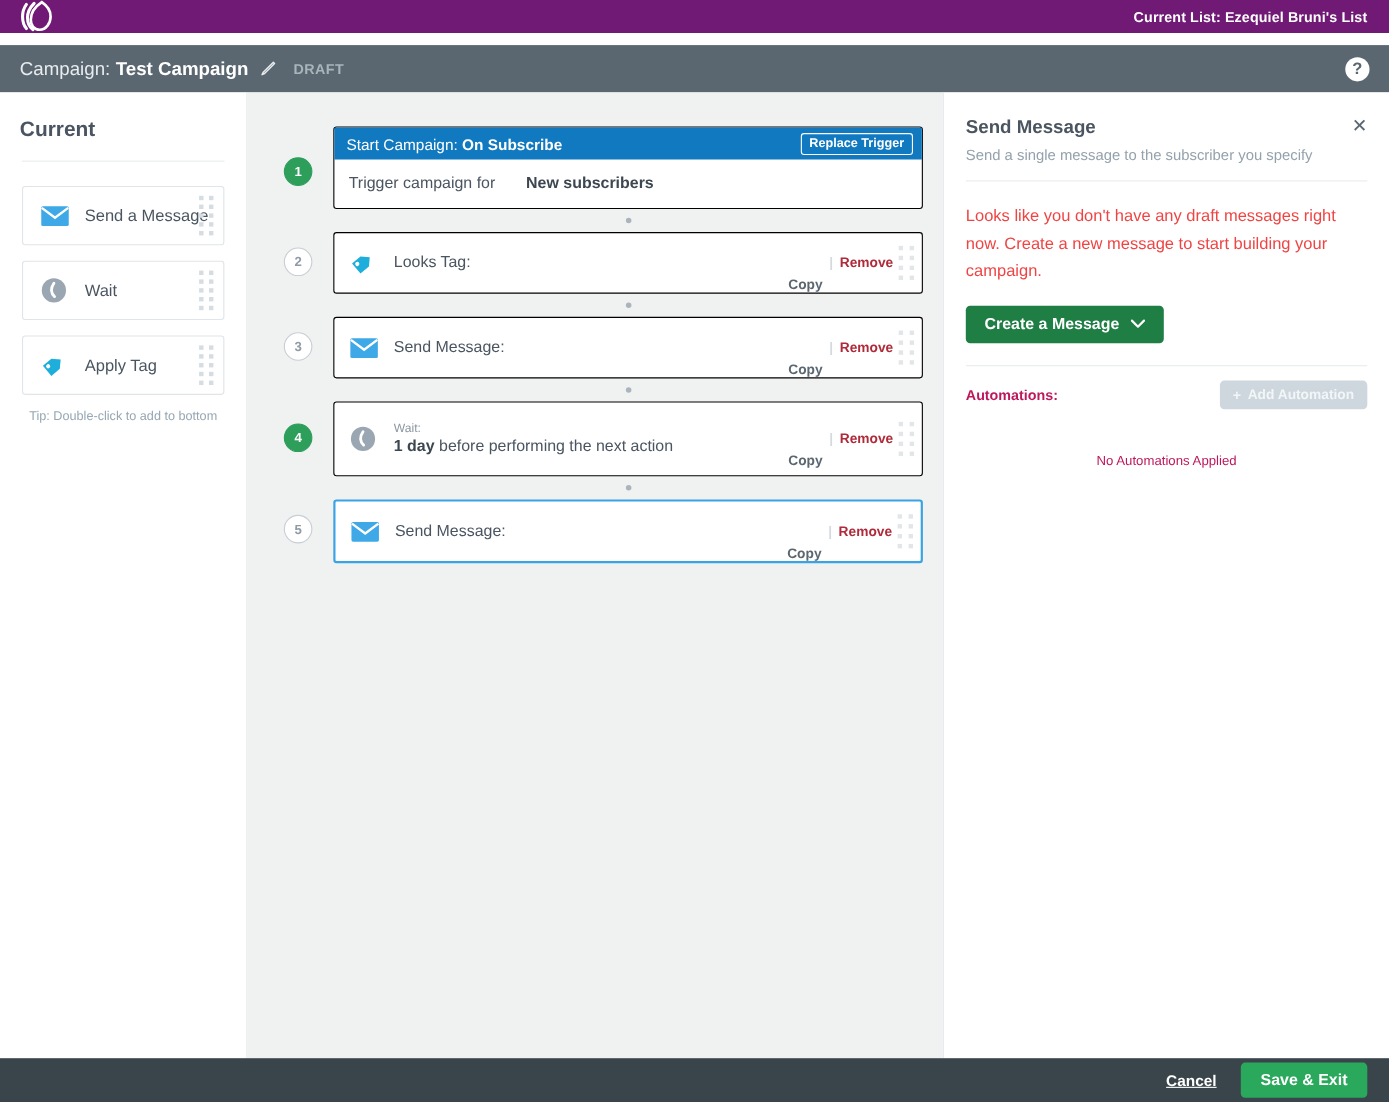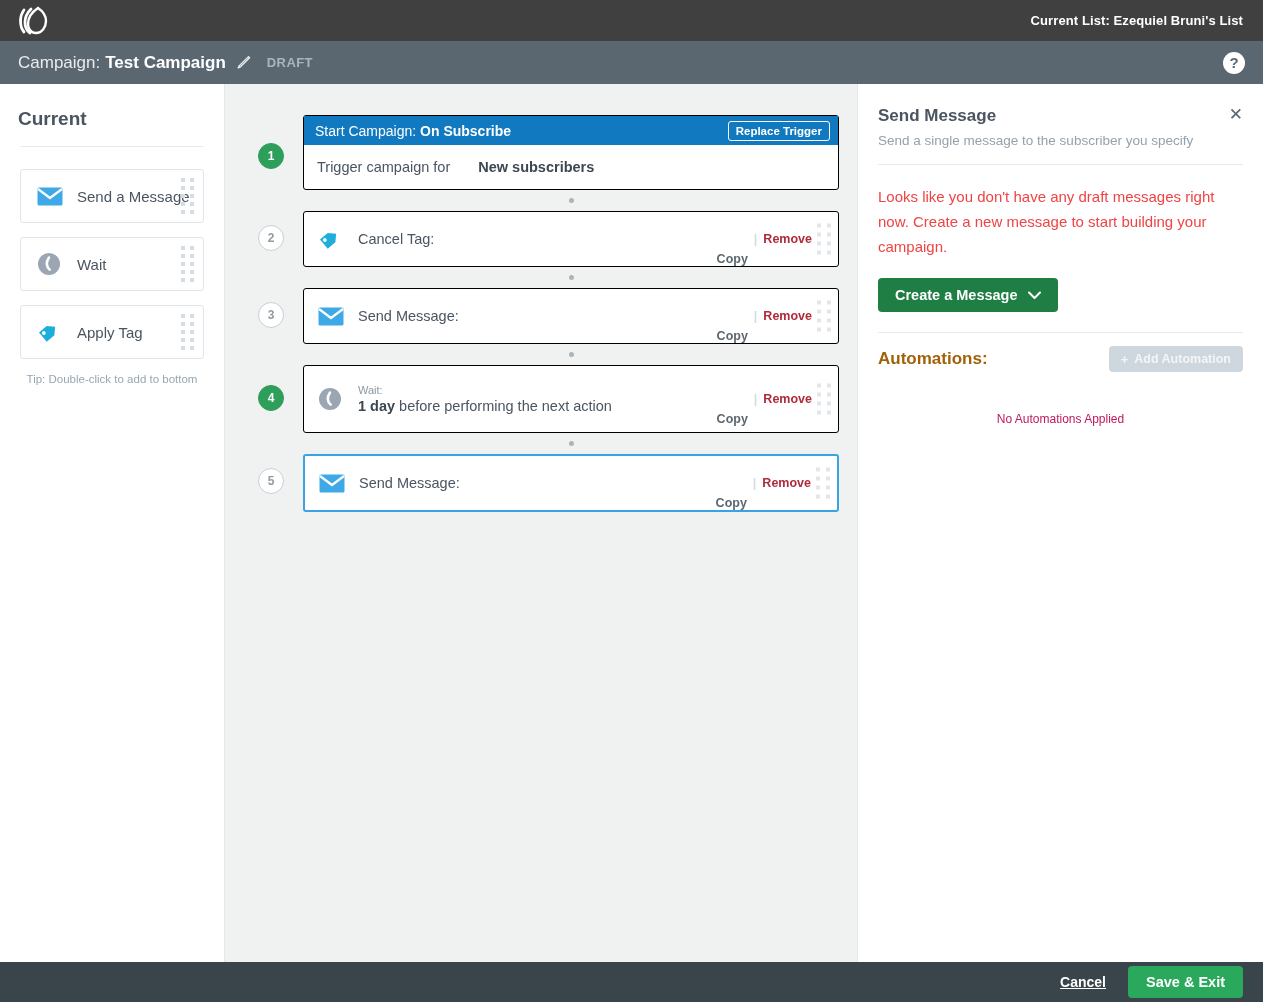--- a/index.html
+++ b/index.html
@@ -6,22 +6,22 @@
   html, body {
     width: 1263px; height: 1002px;
     font-family: "Liberation Sans", sans-serif;
     background: #ffffff;
     overflow: hidden;
   }
   body { position: relative; }
 
   
   .brandbar {
-    position: absolute; left: 0; top: 0; width: 1263px; height: 41px;
-    background: #404040;
+    position: absolute; left: 0; top: 0; width: 1263px; height: 30px;
+    background: #701a75;
     display: flex; align-items: center; justify-content: space-between;
   }
   .logo { margin-left: 18px; width: 32px; height: 30px; display: block; }
   .current-list {
     color: #ffffff; font-size: 13px; font-weight: bold;
     margin-right: 20px; letter-spacing: .1px; white-space: nowrap;
   }
 
   
   .campaignbar {
@@ -159,21 +159,21 @@
     margin-top: 19px; background: #1e7e44; color: #ffffff;
     font-size: 14.5px; font-weight: bold; border: none; border-radius: 4px;
     height: 34px; padding: 0 17px; display: inline-flex; align-items: center;
     cursor: pointer;
   }
   .create-btn .chev { margin-left: 10px; display: block; }
   .panel-rule2 { height: 1px; background: #e7ebed; margin-top: 20px; }
   .autos-row {
     display: flex; align-items: center; justify-content: space-between; margin-top: 13px;
   }
-  .autos-label { font-size: 17px; font-weight: bold; color: #a16207; }
+  .autos-label { font-size: 13px; font-weight: bold; color: #be185d; }
   .add-auto-btn {
     background: #ced7de; color: #f2f6f8; border: none; border-radius: 4px;
     font-size: 12.5px; font-weight: bold; height: 26px; padding: 0 12px;
     cursor: pointer; display: inline-flex; align-items: center;
   }
   .add-auto-btn .plus { margin-right: 6px; font-size: 13px; }
   .no-autos {
     text-align: center; font-size: 12px; color: #be185d; margin-top: 40px;
   }
 
@@ -321,21 +321,21 @@
       <div class="step-card">
         <div class="action-row">
           <span class="row-icon">
             <svg width="24" height="24" viewBox="0 0 24 24" aria-hidden="true">
               <g transform="rotate(-40 12 12)">
                 <path d="M4 6 L14 6 L20 12 L14 18 L4 18 Z" fill="#1eaedb"></path>
                 <circle cx="7.4" cy="9.4" r="1.9" fill="#ffffff"></circle>
               </g>
             </svg>
           </span>
-          <span class="row-text">Cancel Tag:</span>
+          <span class="row-text">Looks Tag:</span>
           <span class="row-actions">
             <span class="copy-link">Copy</span>
             <span class="sep">|</span>
             <span class="remove-link">Remove</span>
           </span>
           <span class="dots-4">
               <i></i>
               <i></i>
               <i></i>
               <i></i>

